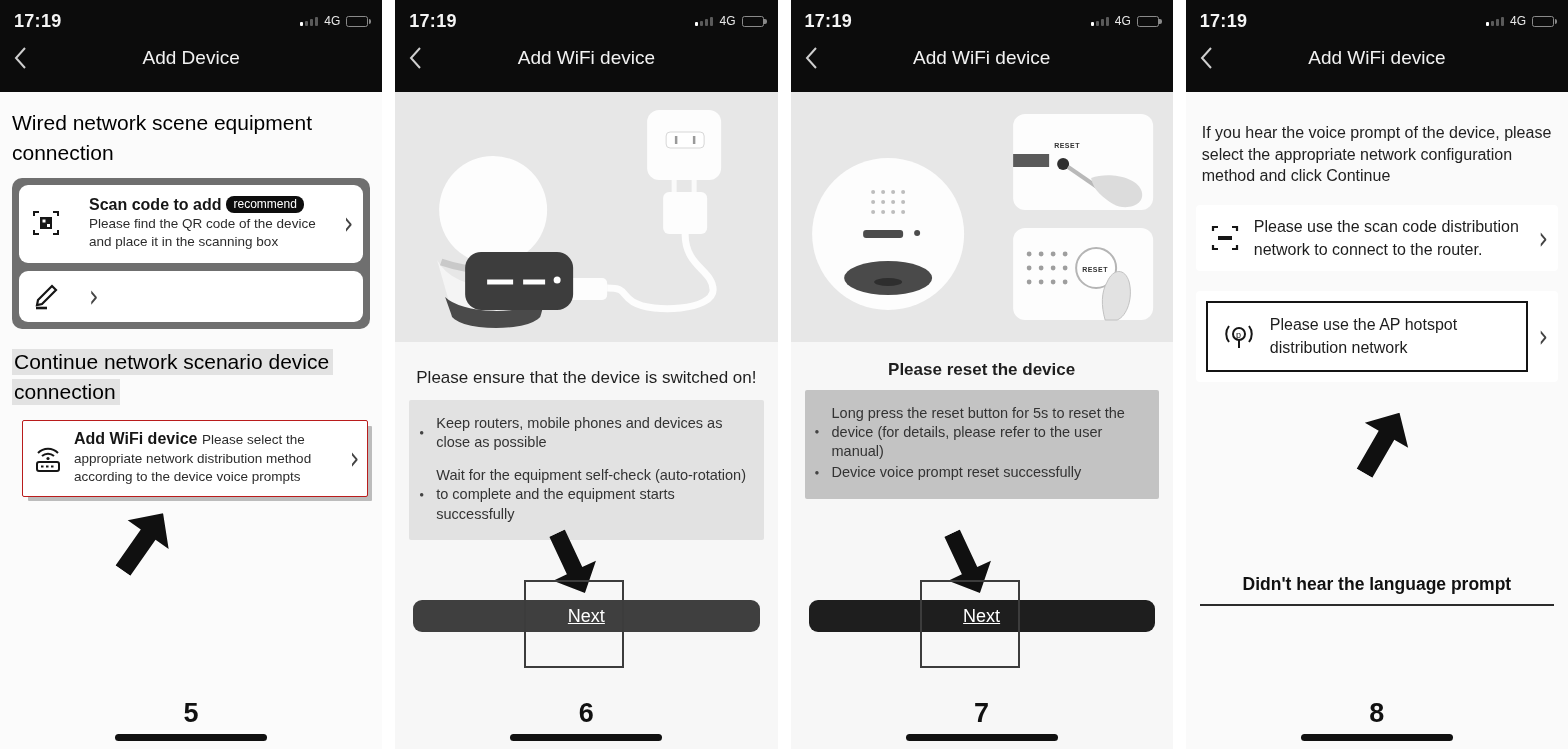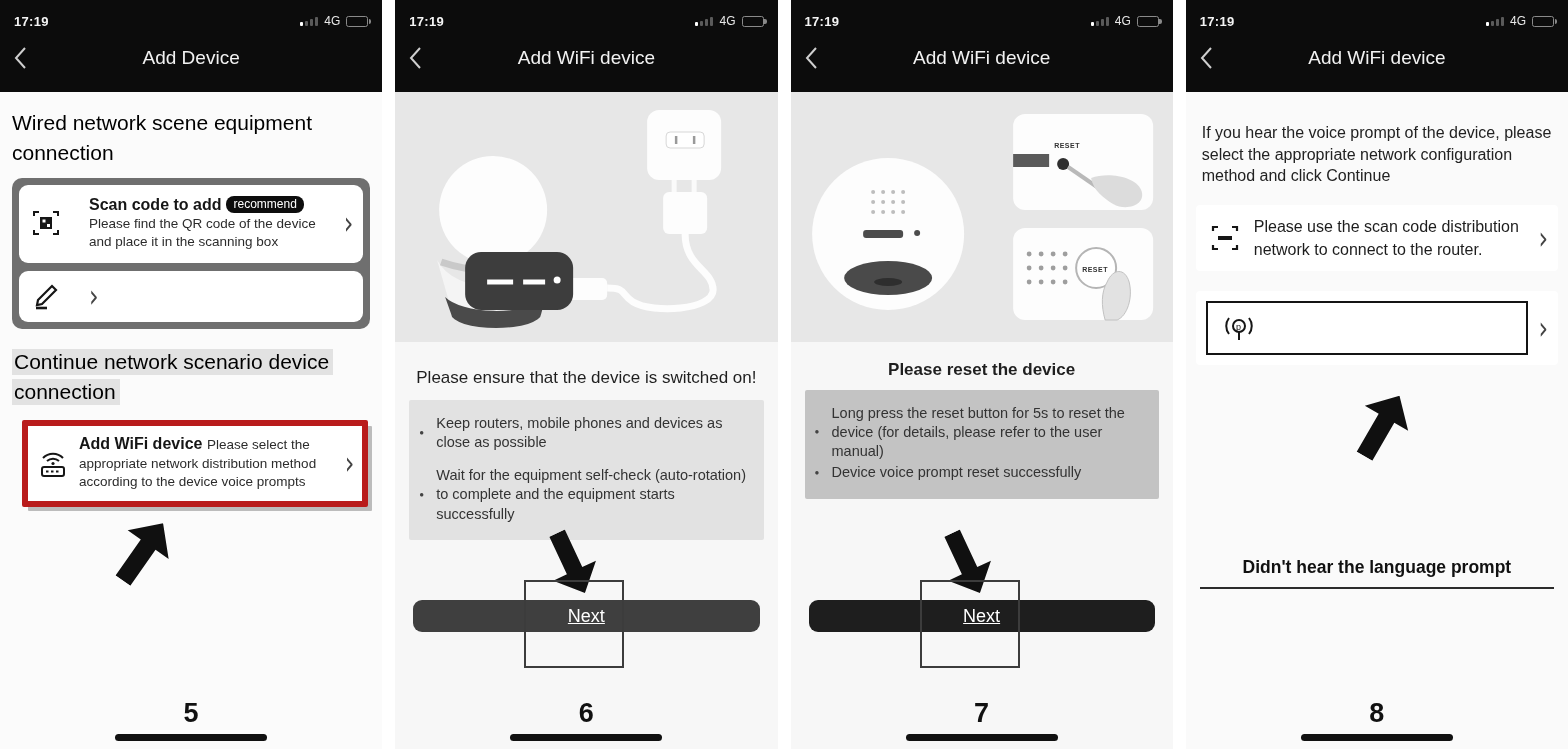--- a/index.html
+++ b/index.html
@@ -3,21 +3,21 @@
 <meta charset="utf-8">
 <style>
   * { margin:0; padding:0; box-sizing:border-box; }
   html,body { width:1568px; height:749px; background:#ffffff; font-family:"Liberation Sans", sans-serif; }
   .sheet { display:flex; gap:13px; width:1568px; height:749px; background:#ffffff; }
   .phone { flex:1 1 0; display:flex; flex-direction:column; background:#f7f7f7; overflow:hidden; position:relative; }
 
   
   .hdr { background:#0c0c0c; color:#f4f4f4; flex:0 0 92px; padding:8px 14px 10px; display:flex; flex-direction:column; }
   .status { display:flex; justify-content:space-between; align-items:center; height:26px; }
-  .time { font-size:13px; font-weight:bold; letter-spacing:.3px; }
+  .time { font-size:18px; font-weight:bold; letter-spacing:.3px; }
   .sright { display:flex; align-items:center; gap:6px; }
   .signal { display:flex; align-items:flex-end; gap:2px; height:10px; }
   .signal i { display:block; width:3px; background:#5a5a5a; border-radius:1px; }
   .signal i.on { background:#ffffff; }
   .net { font-size:12px; color:#e8e8e8; }
   .batt { width:22px; height:11px; border:1px solid #8a8a8a; border-radius:2.5px; position:relative; }
   .batt::after { content:""; position:absolute; right:-4px; top:2.5px; width:2.5px; height:5px; background:#8a8a8a; border-radius:0 2px 2px 0; }
   .nav { display:flex; align-items:center; flex:1; position:relative; }
   .back { width:26px; height:26px; display:flex; align-items:center; cursor:pointer; }
   .navtitle { position:absolute; left:0; right:0; text-align:center; font-size:19px; color:#f2f2f2; }
@@ -33,21 +33,21 @@
   .p1 .body { background:#fbfbfb; padding:16px 12px 0; display:flex; flex-direction:column; flex:1; }
   .sectitle { font-size:21px; line-height:1.42; color:#000000; font-weight:500; margin-bottom:10px; }
   .sectitle.hl span { background:#e2e2e2; padding:1px 4px 2px 2px; box-decoration-break:clone; -webkit-box-decoration-break:clone; }
   .cardgroup { background:#6f6f6f; border-radius:10px; padding:7px; display:flex; flex-direction:column; gap:8px; margin-bottom:18px; }
   .card { background:#ffffff; border-radius:9px; padding:11px 10px 12px 8px; display:flex; align-items:center; gap:24px; }
   .cicon { flex:0 0 38px; display:flex; justify-content:center; }
   .ctext { flex:1; }
   .ctitle { font-size:16px; font-weight:bold; color:#161616; margin-bottom:4px; }
   .cdesc { font-size:13.5px; color:#2c2c2c; line-height:1.3; }
   .badge { display:inline-block; background:#0d0d0d; color:#fff; font-size:12px; font-weight:normal; border-radius:8px; padding:1px 7px 2px; margin-left:5px; vertical-align:2px; }
-  .wificard { background:#ffffff; border:6px solid #b91c1c; border-radius:2px; padding:9px 8px 10px 6px; display:flex; align-items:center; gap:7px; margin:4px 2px 0 10px; box-shadow:5px 5px 0 -1px #bcbcbc; }
+  .wificard { background:#ffffff; border:1px solid #b91c1c; border-radius:2px; padding:9px 8px 10px 6px; display:flex; align-items:center; gap:7px; margin:4px 2px 0 10px; box-shadow:5px 5px 0 -1px #bcbcbc; }
   .p1arrow { margin:10px 0 0 105px; }
 
   
   .imgarea { background:#e7e7e7; flex:0 0 246px; position:relative; }
   .bigmsg { text-align:center; font-size:17px; color:#1f1f1f; margin:26px 10px 12px; }
   .bigmsg.b { font-weight:bold; margin:18px 10px 10px; }
   .infobox { margin:0 14px; border-radius:2px; padding:14px 14px 16px 10px; }
   .infobox.light { background:#e2e2e2; }
   .infobox.dark { background:#c3c3c3; }
   .infobox li { list-style:none; display:flex; gap:9px; font-size:14.5px; color:#333; line-height:1.32; }
@@ -383,20 +383,21 @@
         <span class="optinner">
           <span class="cicon">
             <svg width="30" height="30" viewBox="0 0 30 30" fill="none" stroke="#161616" stroke-width="2">
               <circle cx="15" cy="13" r="6"></circle>
               <path d="M5,5 A13,13 0 0 0 5,21"></path>
                 <path d="M25,5 A13,13 0 0 1 25,21"></path>
               <line x1="15" y1="19" x2="15" y2="27"></line>
               <text x="12" y="17" style="font-size:9px;fill:#161616;stroke:none;font-family:'Liberation Sans',sans-serif">p</text>
             </svg>
           </span>
+          <span class="lbl">Please use the AP hotspot distribution network</span>
         </span>
         <span class="chev">›</span>
       </div>
 
       <svg class="p4arrow" width="52" height="70" viewBox="0 0 100 140" style="transform:rotate(30deg)">
         <polygon class="blkarrow" points="50,0 100,52 68,52 68,140 32,140 32,52 0,52"></polygon>
       </svg>
 
       <div class="didnt">Didn't hear the language prompt</div>
 

